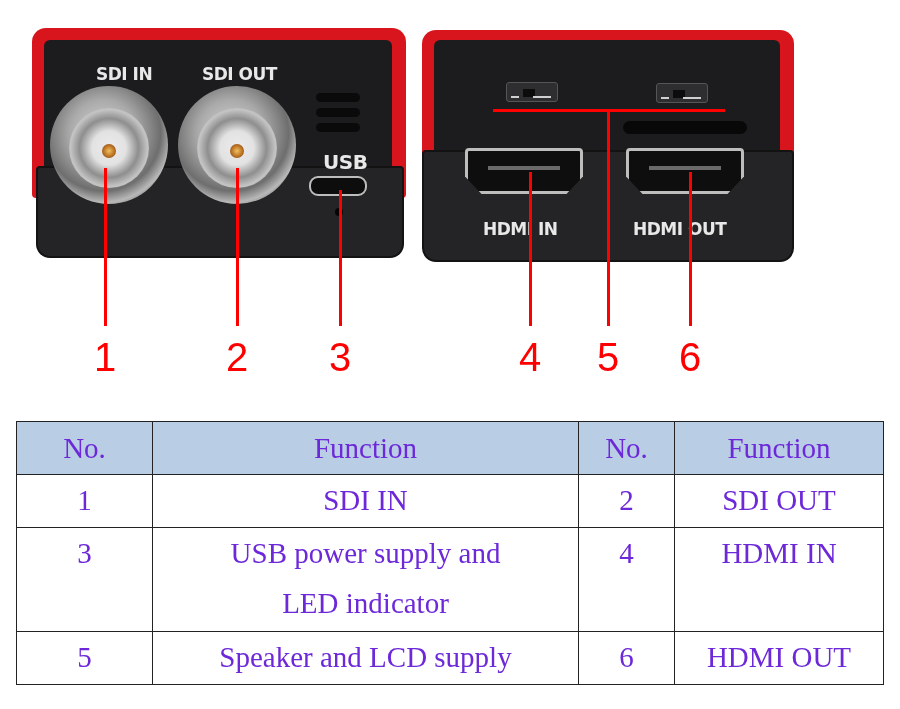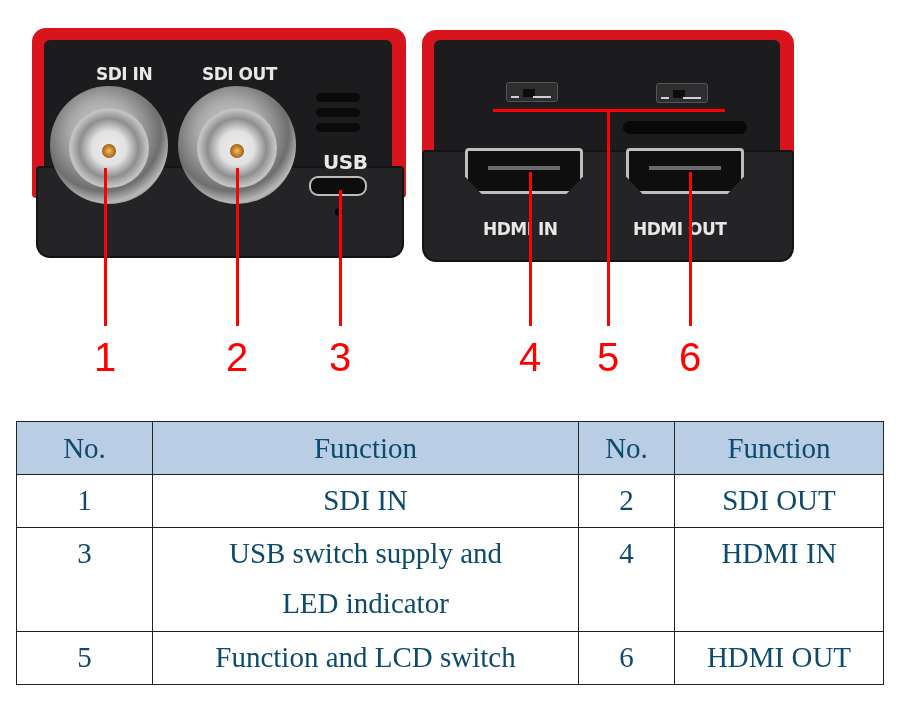--- a/index.html
+++ b/index.html
@@ -31,21 +31,21 @@
   .hdmi { position:absolute; width:118px; height:46px; background:#0e0e0e; border:3px solid #bdbdbd; box-sizing:border-box;
           clip-path:polygon(0 0, 100% 0, 100% 62%, 86% 100%, 14% 100%, 0 62%); border-radius:4px; }
   .hdmi .bar { position:absolute; left:20px; top:15px; width:72px; height:4px; background:#6a6a6a; }
 
   
   .cline { position:absolute; background:#ff0000; }
   .callout-num { position:absolute; color:#ff0000; font-family:"Liberation Sans", sans-serif; font-size:40px; line-height:40px; text-align:center; width:40px; }
 
   
   table.func { position:absolute; left:16px; top:421px; width:867px; border-collapse:collapse;
-               font-family:"Liberation Serif", serif; font-size:29px; color:#0c4a6e; table-layout:fixed; }
+               font-family:"Liberation Serif", serif; font-size:29px; color:#6d28d9; table-layout:fixed; }
   table.func th, table.func td { border:1.5px solid #222; text-align:center; padding:0; font-weight:normal; }
   table.func th { background:#b9cde5; height:52px; }
   table.func td { vertical-align:top; line-height:50px; }
   table.func tr.r1 td { height:52px; }
   table.func tr.r2 td { height:103px; }
   table.func tr.r3 td { height:52px; }
   .wrap2 { display:block; line-height:50px; }
 </style>
 </head>
 <body>
@@ -139,26 +139,26 @@
   <tbody>
     <tr class="r1">
       <td>1</td>
       <td>SDI IN</td>
       <td>2</td>
       <td>SDI OUT</td>
     </tr>
     <tr class="r2">
       <td>3</td>
       <td>
-        <span class="wrap2">USB switch supply and</span>
+        <span class="wrap2">USB power supply and</span>
         <span class="wrap2">LED indicator</span>
       </td>
       <td>4</td>
       <td>HDMI IN</td>
     </tr>
     <tr class="r3">
       <td>5</td>
-      <td>Function and LCD switch</td>
+      <td>Speaker and LCD supply</td>
       <td>6</td>
       <td>HDMI OUT</td>
     </tr>
   </tbody>
 </table>
 
 </body></html>

